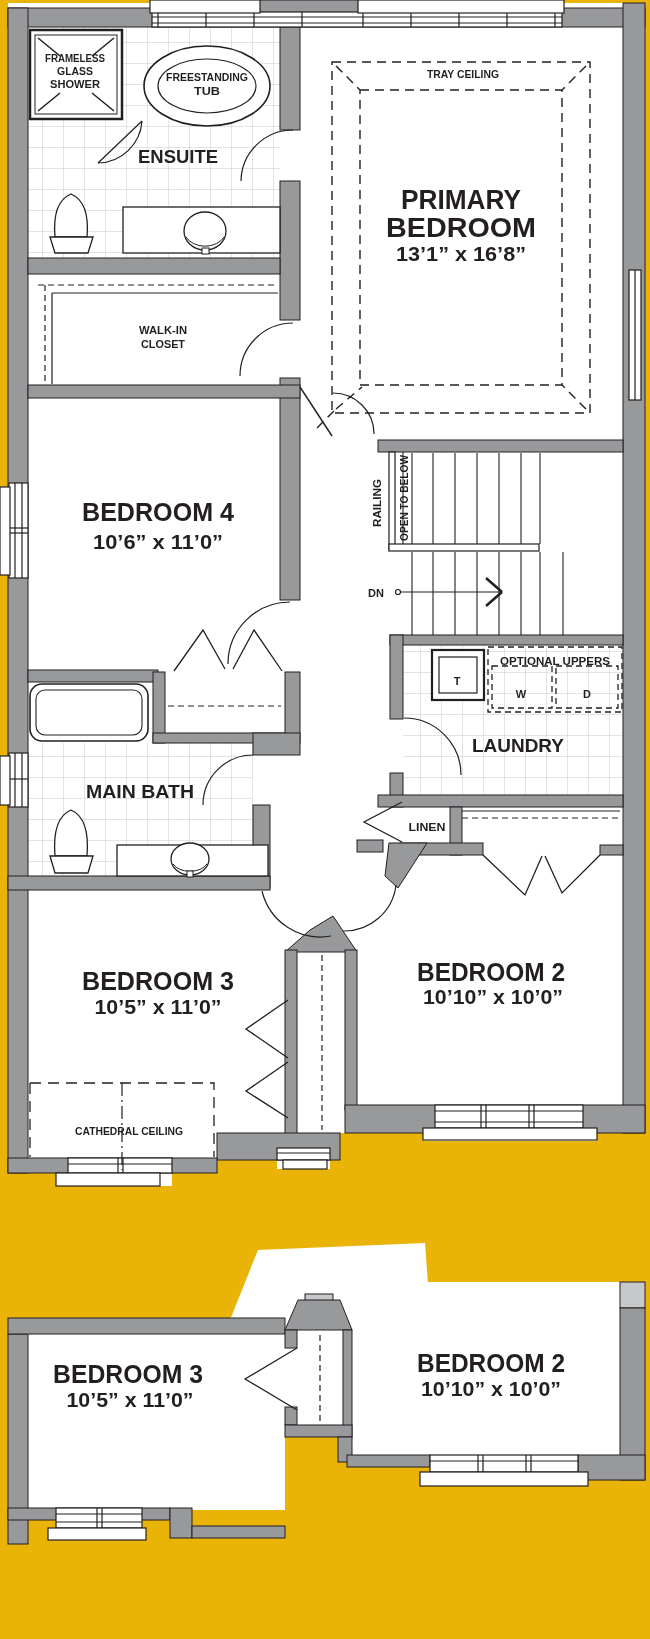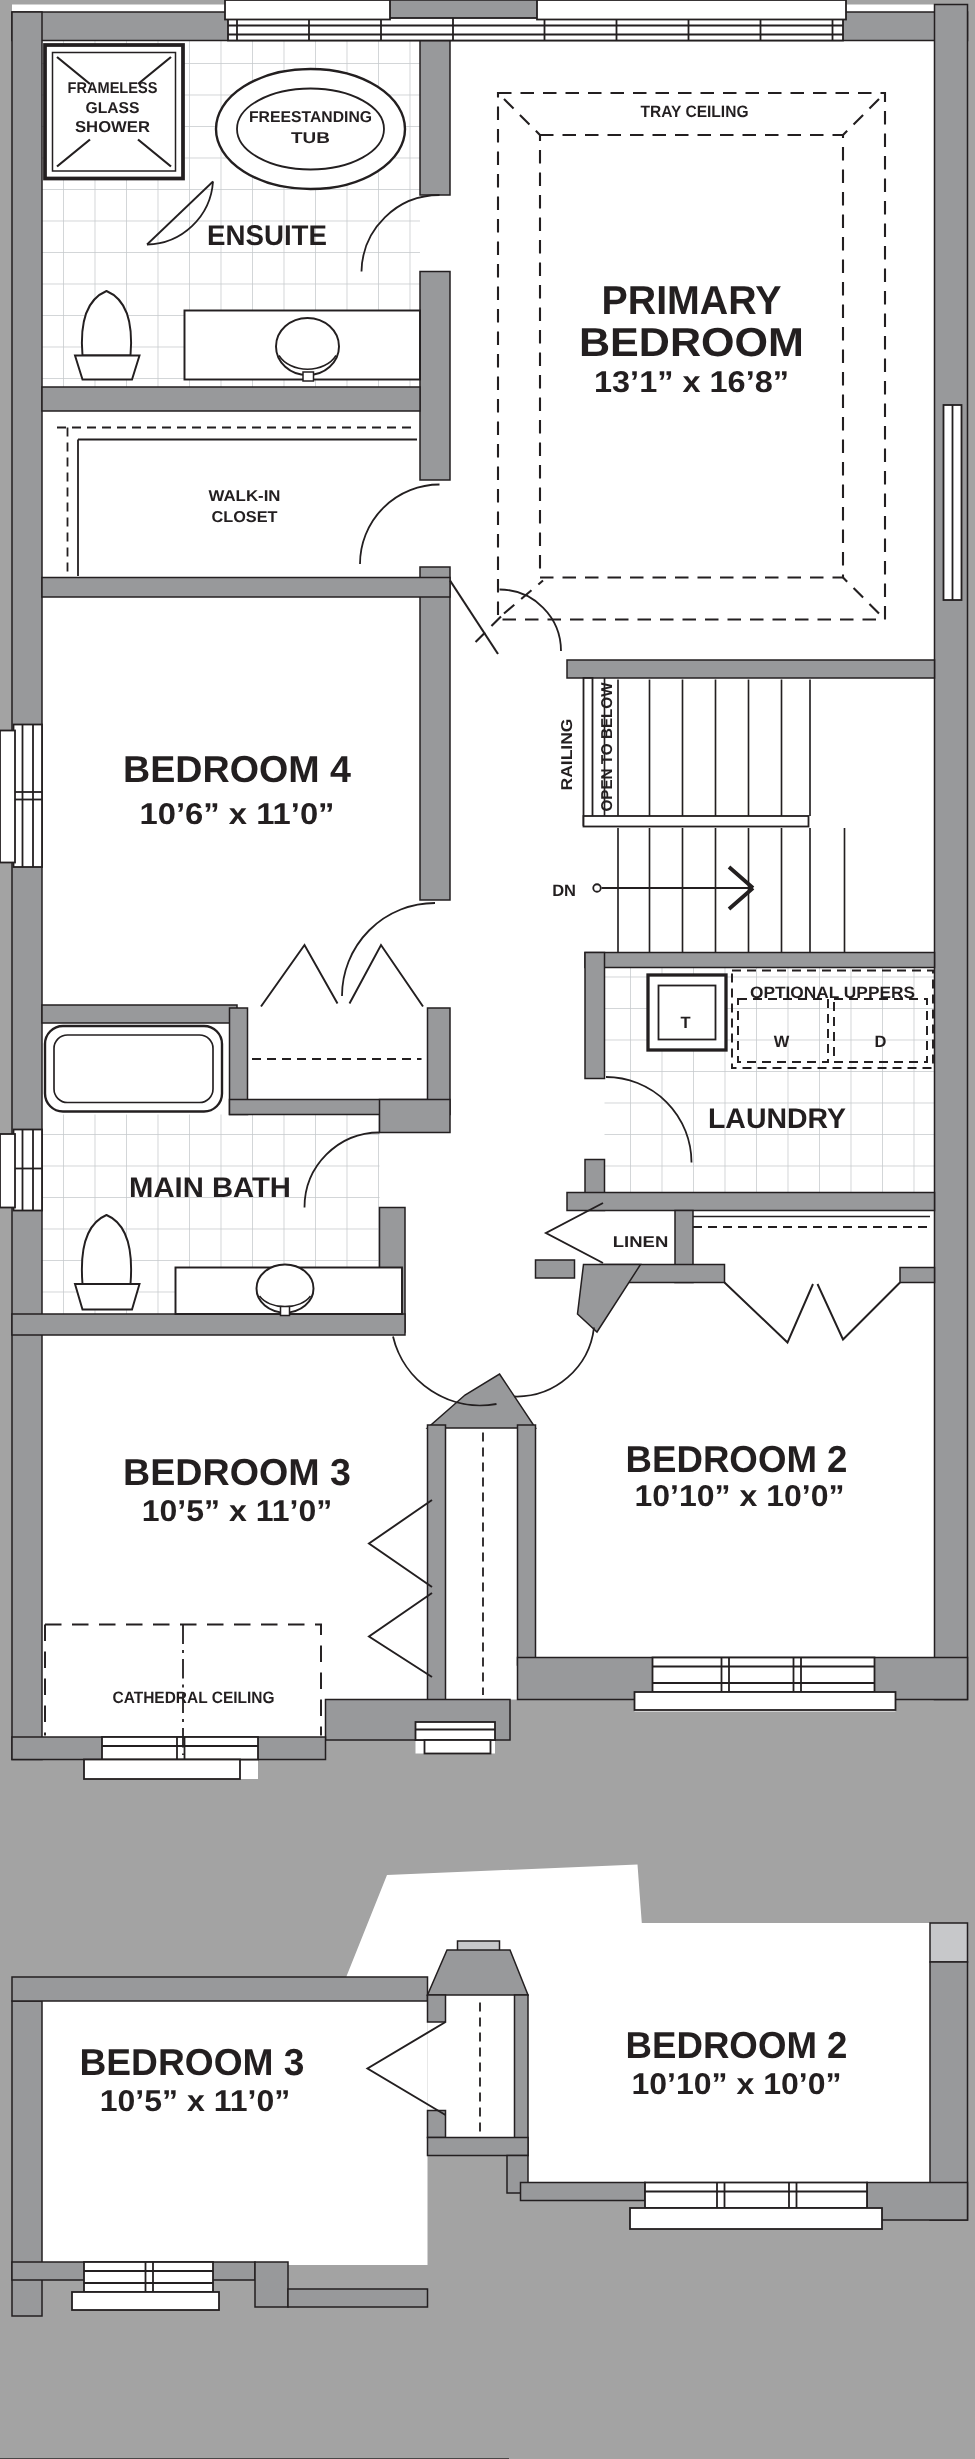--- a/index.html
+++ b/index.html
@@ -1,16 +1,16 @@
 <!DOCTYPE html>
 <html><head>
 <meta charset="utf-8">
 <style>
   html,body{margin:0;padding:0;background:#000;}
-  .stage{position:relative;width:650px;height:1639px;background:#a3a3a3;overflow:hidden;}
+  .stage{position:relative;width:650px;height:1639px;background:#eab308;overflow:hidden;}
   svg{display:block;}
   text{font-family:"Liberation Sans","DejaVu Sans",sans-serif;fill:#231f20;}
   .big{font-size:25px;font-weight:700;}
   .big2{font-size:27px;font-weight:700;}
   .dims{font-size:20px;font-weight:700;}
   .med{font-size:19px;font-weight:700;}
   .sm{font-size:11px;font-weight:700;}
   .xs{font-size:10.5px;font-weight:700;}
   .wall{fill:#98999b;stroke:#231f20;stroke-width:1;}
   .wl{fill:#c7c8ca;stroke:#231f20;stroke-width:1;}

